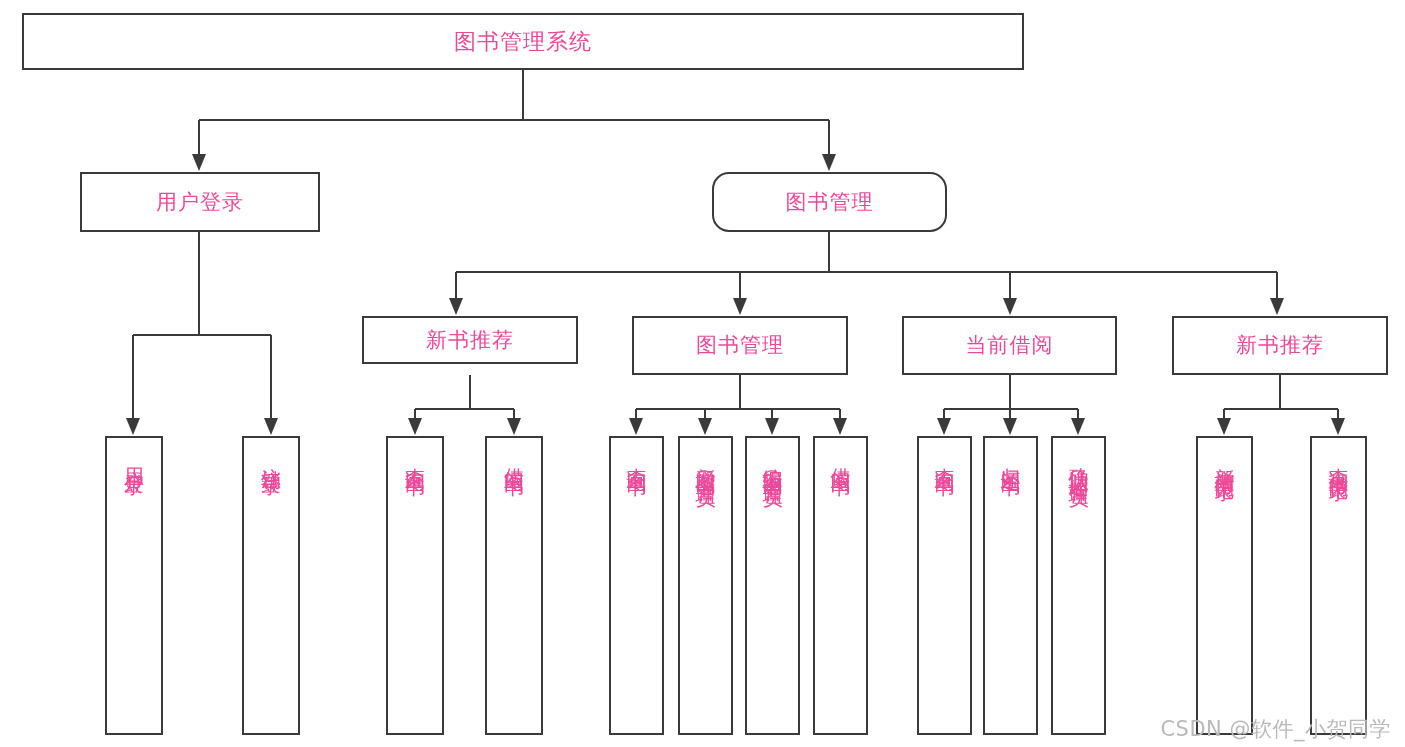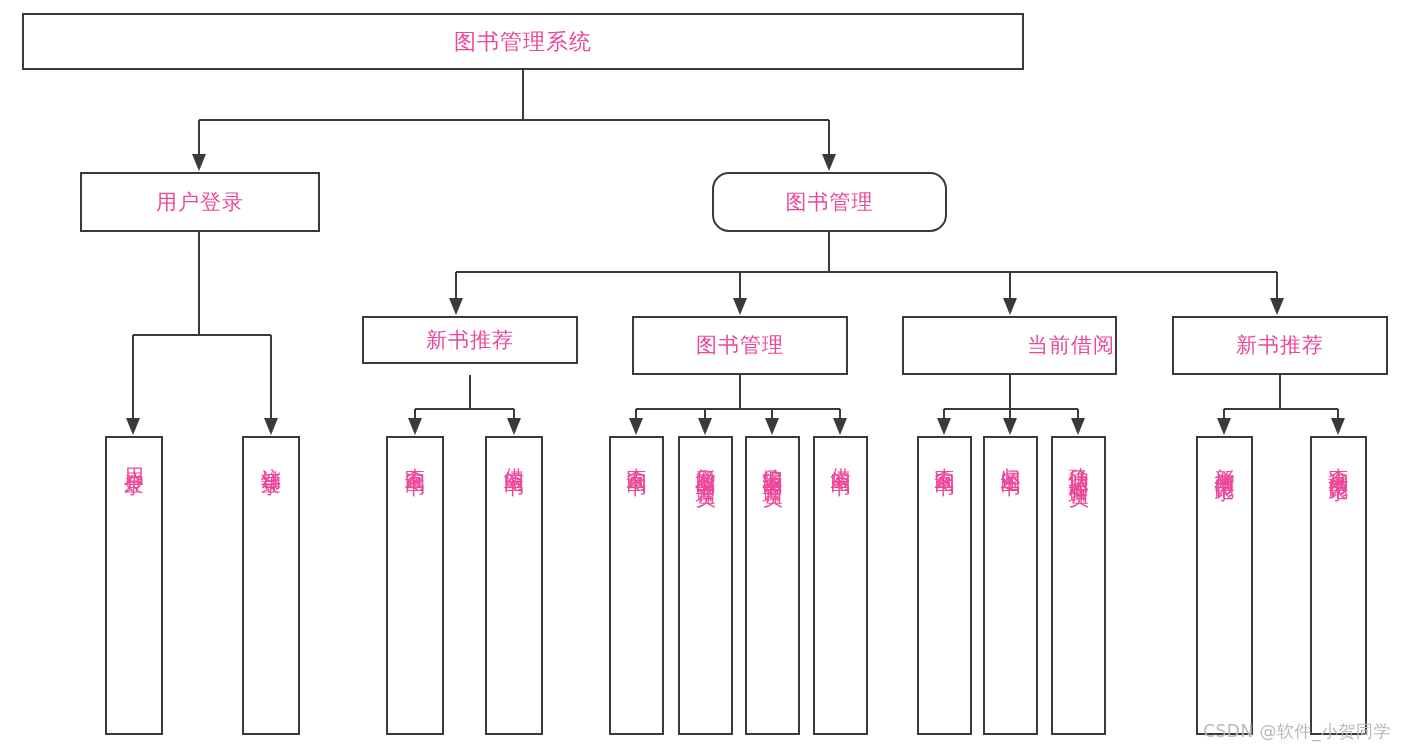--- a/index.html
+++ b/index.html
@@ -56,21 +56,21 @@
     font-size: 20px;
     letter-spacing: 3px;
     line-height: 1.05;
   }
   .node.root .label { font-size: 22px; }
 
   #watermark {
     position: absolute;
     right: 14px;
     bottom: 4px;
-    font-size: 17px;
+    font-size: 21px;
     color: #b9b9b9;
     letter-spacing: 0.5px;
     z-index: 5;
     white-space: nowrap;
     font-family: "DejaVu Sans", "Liberation Sans", sans-serif;
   }
 </style>
 </head>
 <body>
 
@@ -141,21 +141,21 @@
       </div>
       <div class="node horizontal" id="node-book-manage" style="left: 712px; top: 172px; width: 235px; height: 60px; border-radius: 17px;">
         <span class="label">图书管理</span>
       </div>
       <div class="node horizontal" id="node-new-book-recommend" style="left: 362px; top: 316px; width: 216px; height: 48px;">
         <span class="label">新书推荐</span>
       </div>
       <div class="node horizontal" id="node-book-borrow" style="left: 632px; top: 316px; width: 216px; height: 59px;">
         <span class="label">图书管理</span>
       </div>
-      <div class="node horizontal" id="node-current-borrow" style="left: 902px; top: 316px; width: 215px; height: 59px; justify-content: flex-end;">
+      <div class="node horizontal" id="node-current-borrow" style="left: 902px; top: 316px; width: 215px; height: 59px;">
         <span class="label">当前借阅</span>
       </div>
       <div class="node horizontal" id="node-borrow-record" style="left: 1172px; top: 316px; width: 216px; height: 59px;">
         <span class="label">新书推荐</span>
       </div>
       <div class="node vertical" id="node-leaf-user-login" style="left: 105px; top: 436px; width: 58px; height: 299px;">
         <span class="label">用户登录</span>
       </div>
       <div class="node vertical" id="node-leaf-user-logout" style="left: 242px; top: 436px; width: 58px; height: 299px;">
         <span class="label">注销登录</span>

